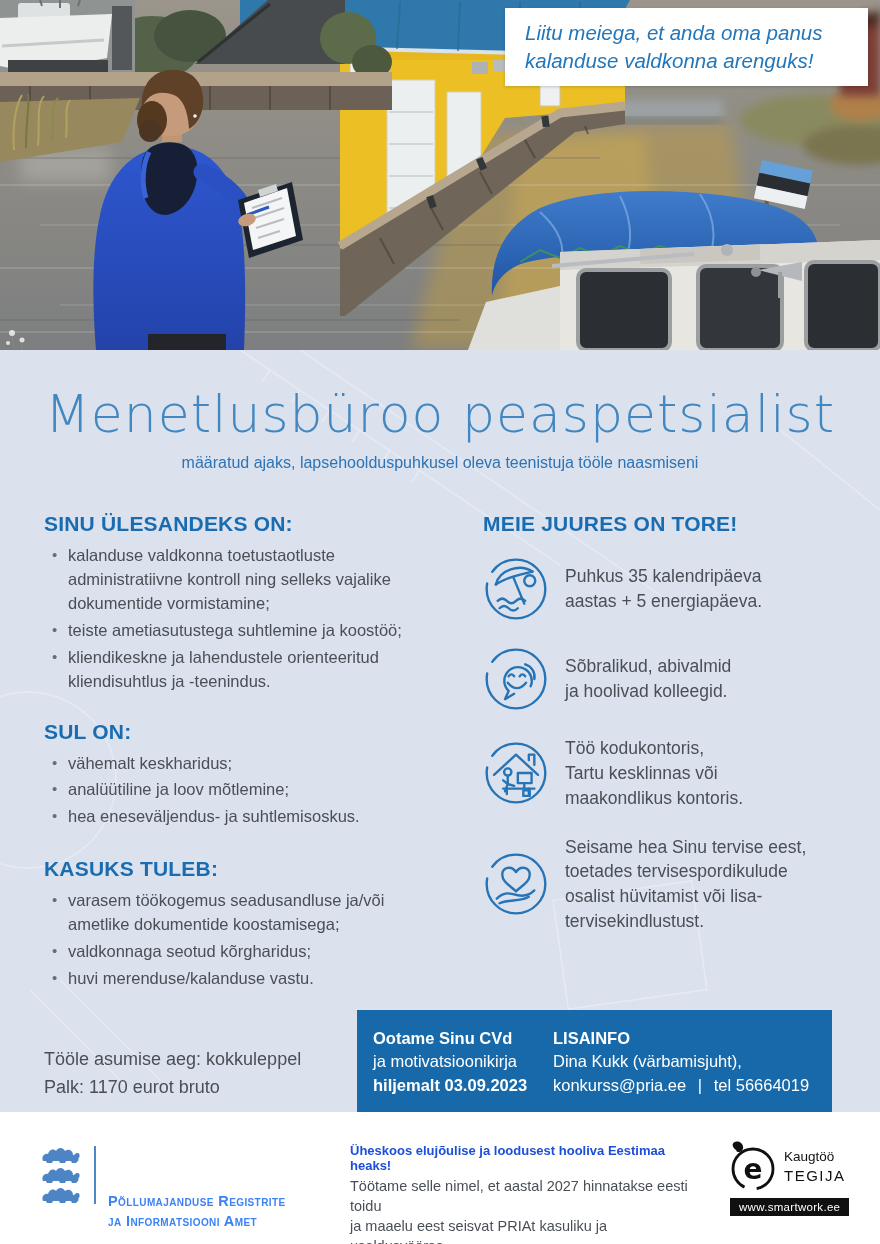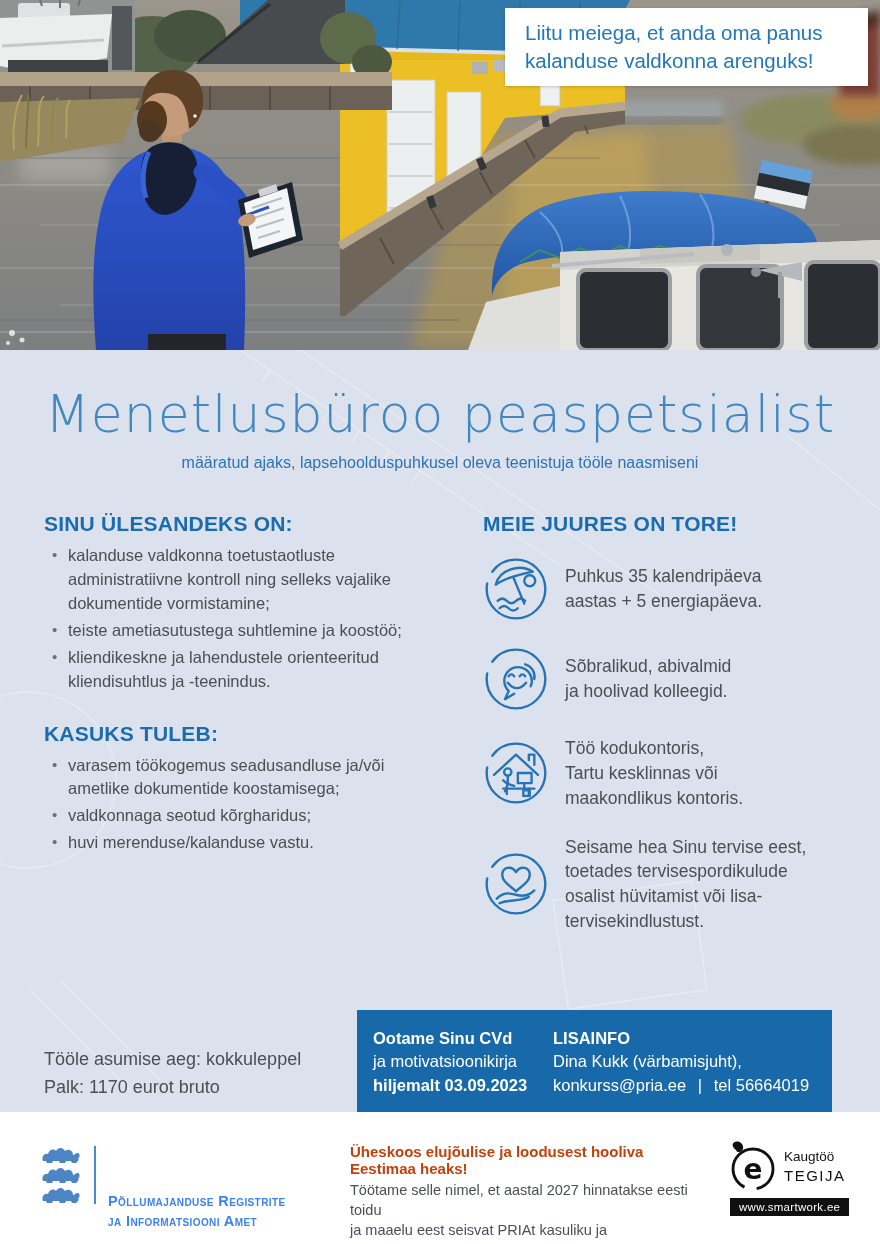--- a/index.html
+++ b/index.html
@@ -2,21 +2,21 @@
 <html><head>
 <meta charset="utf-8">
 <style>
   html,body{margin:0;padding:0;background:#ffffff;}
   .poster{position:relative;width:880px;height:1244px;overflow:hidden;background:#fff;
           font-family:"Liberation Sans",sans-serif;}
   .abs{position:absolute;}
   .pre{white-space:pre-line;}
 
   
-  .hero{top:0;left:0;width:880px;height:350px;overflow:hidden;}
+  .hero{top:0;left:0;width:880px;height:350px;overflow:hidden;font-style:italic;}
   .banner{top:8px;left:505px;width:363px;height:78px;background:#ffffff;
           box-shadow:0 1px 3px rgba(0,0,0,.18);display:flex;align-items:center;}
   .banner-text{padding:0 20px;color:#2277ba;font-size:20.5px;line-height:1.38;font-weight:500;}
 
   
   .content{top:350px;left:0;width:880px;height:762px;background:#dbe2ee;}
   .page-title{top:34px;left:0;width:880px;text-align:center;color:#4287c0;
               font-family:"DejaVu Sans",sans-serif;font-weight:200;font-size:52px;letter-spacing:1px;}
   .page-subtitle{top:104px;left:0;width:880px;text-align:center;color:#2d73b5;
                  font-size:16px;font-weight:500;}
@@ -42,21 +42,21 @@
   .apply-col2{left:196px;top:17px;width:265px;font-size:16.5px;line-height:1.42;}
   .b{font-weight:700;}
 
   
   .footer{top:1112px;left:0;width:880px;height:132px;background:#ffffff;}
   .lions{left:40px;top:34px;width:42px;height:58px;}
   .org-divider{left:94px;top:34px;width:2px;height:58px;background:#4e87c5;}
   .org-name{left:108px;top:43px;color:#3b82f6;font-weight:700;font-size:14.5px;line-height:1.4;
             font-variant:small-caps;letter-spacing:.4px;margin-top:36px;}
   .mission{left:350px;top:31px;width:348px;}
-  .mission-heading{color:#c2410c;font-weight:700;font-size:15px;margin-bottom:3px;}
+  .mission-heading{color:#1d4ed8;font-weight:700;font-size:13px;margin-bottom:3px;}
   .mission-body{color:#4a4f55;font-size:14.5px;line-height:1.38;}
   .badge{left:724px;top:28px;width:130px;}
   .badge-row{display:flex;align-items:center;gap:6px;}
   .badge-labels{color:#111;line-height:1.3;}
   .badge-l1{font-size:13.5px;}
   .badge-l2{font-size:15px;letter-spacing:1.5px;}
   .badge-url{margin-top:4px;margin-left:6px;display:inline-block;background:#101010;color:#fff;
              font-size:11.5px;padding:3px 9px;letter-spacing:.3px;}
 </style>
 </head>
@@ -300,20 +300,28 @@
 
     <div class="abs col-left">
       <div class="sec">
         <div class="sec-heading">SINU ÜLESANDEKS ON:</div>
         <ul class="bullets">
           <li>kalanduse valdkonna toetustaotluste administratiivne kontroll ning selleks vajalike dokumentide vormistamine;</li>
           <li>teiste ametiasutustega suhtlemine ja koostöö;</li>
           <li>kliendikeskne ja lahendustele orienteeritud kliendisuhtlus ja -teenindus.</li>
         </ul>
       </div>
+      <div class="sec sec2">
+        <div class="sec-heading">SUL ON:</div>
+        <ul class="bullets">
+          <li>vähemalt keskharidus;</li>
+          <li>analüütiline ja loov mõtlemine;</li>
+          <li>hea eneseväljendus- ja suhtlemisoskus.</li>
+        </ul>
+      </div>
       <div class="sec sec3">
         <div class="sec-heading">KASUKS TULEB:</div>
         <ul class="bullets">
           <li>varasem töökogemus seadusandluse ja/või ametlike dokumentide koostamisega;</li>
           <li>valdkonnaga seotud kõrgharidus;</li>
           <li>huvi merenduse/kalanduse vastu.</li>
         </ul>
       </div>
     </div>
 

